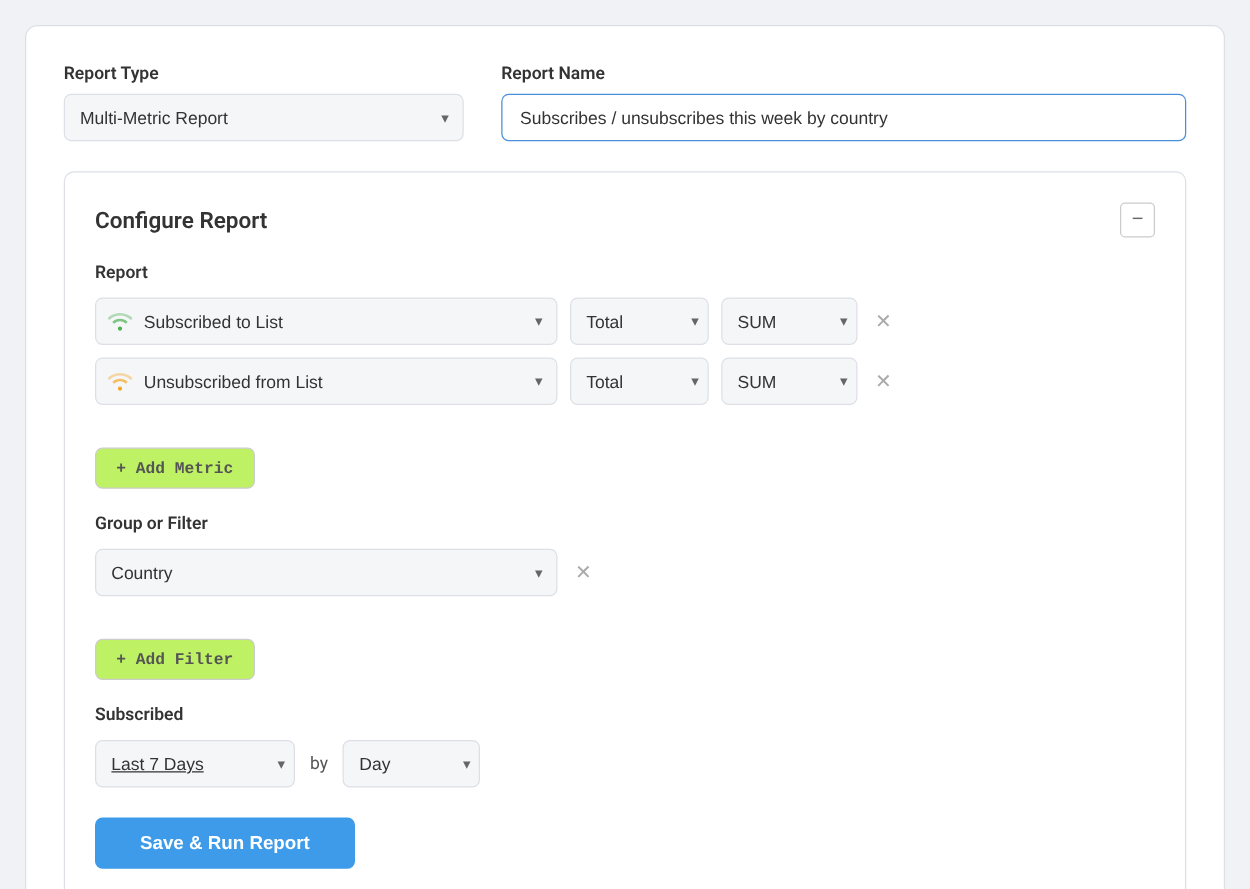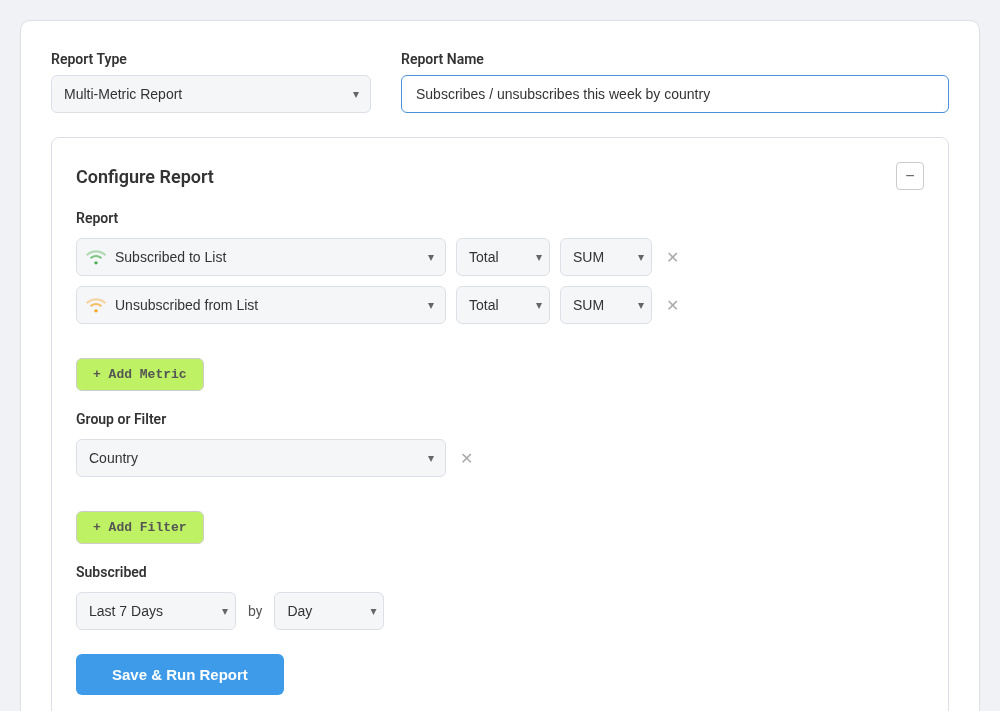--- a/index.html
+++ b/index.html
@@ -145,21 +145,21 @@
     .small-select-wrapper {
       position: relative;
       display: inline-flex;
       align-items: center;
     }
     .small-select-wrapper select {
       appearance: none;
       background: #f5f6f8;
       border: 1px solid #dce0e6;
       border-radius: 6px;
-      padding: 10px 28px 10px 12px;
+      padding: 10px 45px 10px 12px;
       font-size: 14px;
       color: #333;
       cursor: pointer;
     }
     .small-select-wrapper .chevron {
       position: absolute;
       right: 8px;
       pointer-events: none;
       color: #666;
       font-size: 12px;
@@ -370,21 +370,21 @@
 
       <button class="add-btn">+ Add Filter</button>
     </div>
 
     
     <div>
       <div class="section-label">Subscribed</div>
 
       <div class="timeframe-row">
         <div class="small-select-wrapper" style="min-width:160px;">
-          <select style="width:100%;">
+          <select style="width:100%;text-decoration:underline;">
             <option selected="">Last 7 Days</option>
             <option>Last 14 Days</option>
             <option>Last 30 Days</option>
             <option>This Month</option>
           </select>
           <span class="chevron">▾</span>
         </div>
         <span class="by-label">by</span>
         <div class="small-select-wrapper" style="min-width:110px;">
           <select style="width:100%;">

